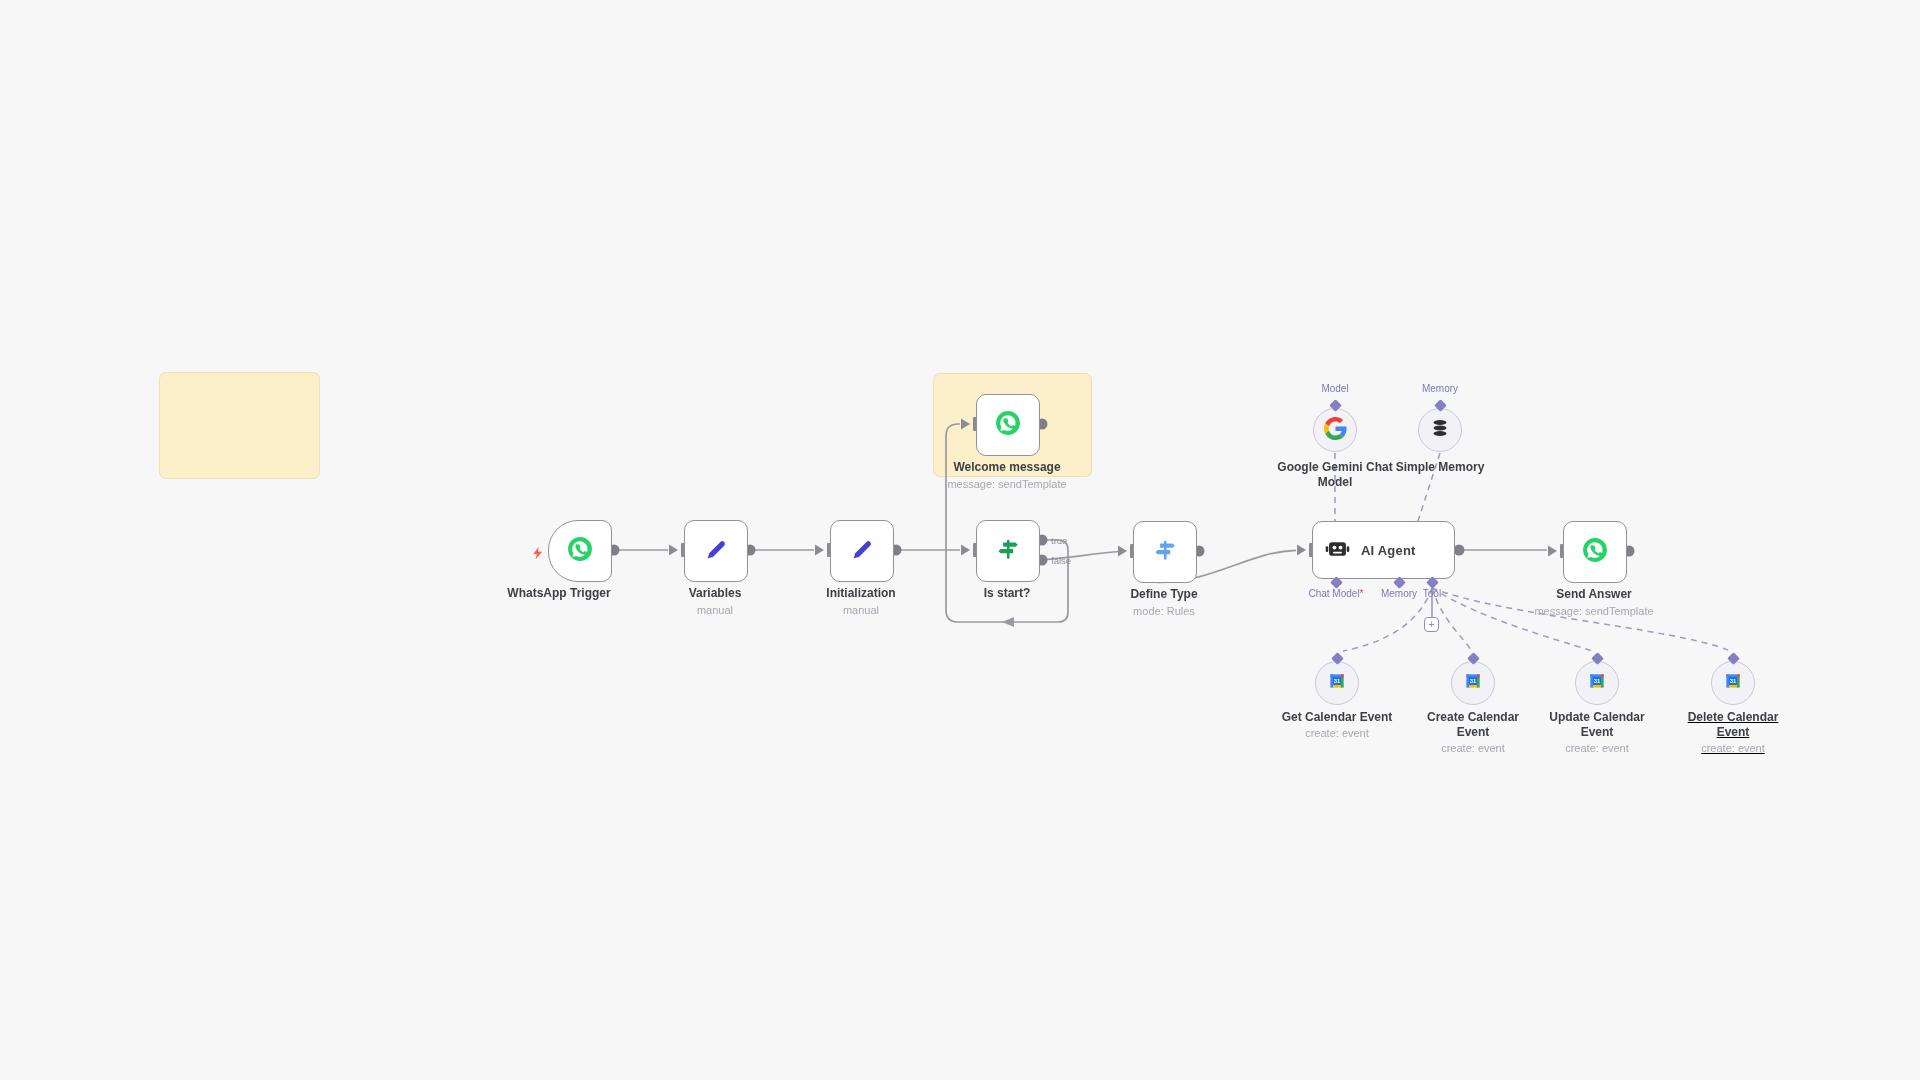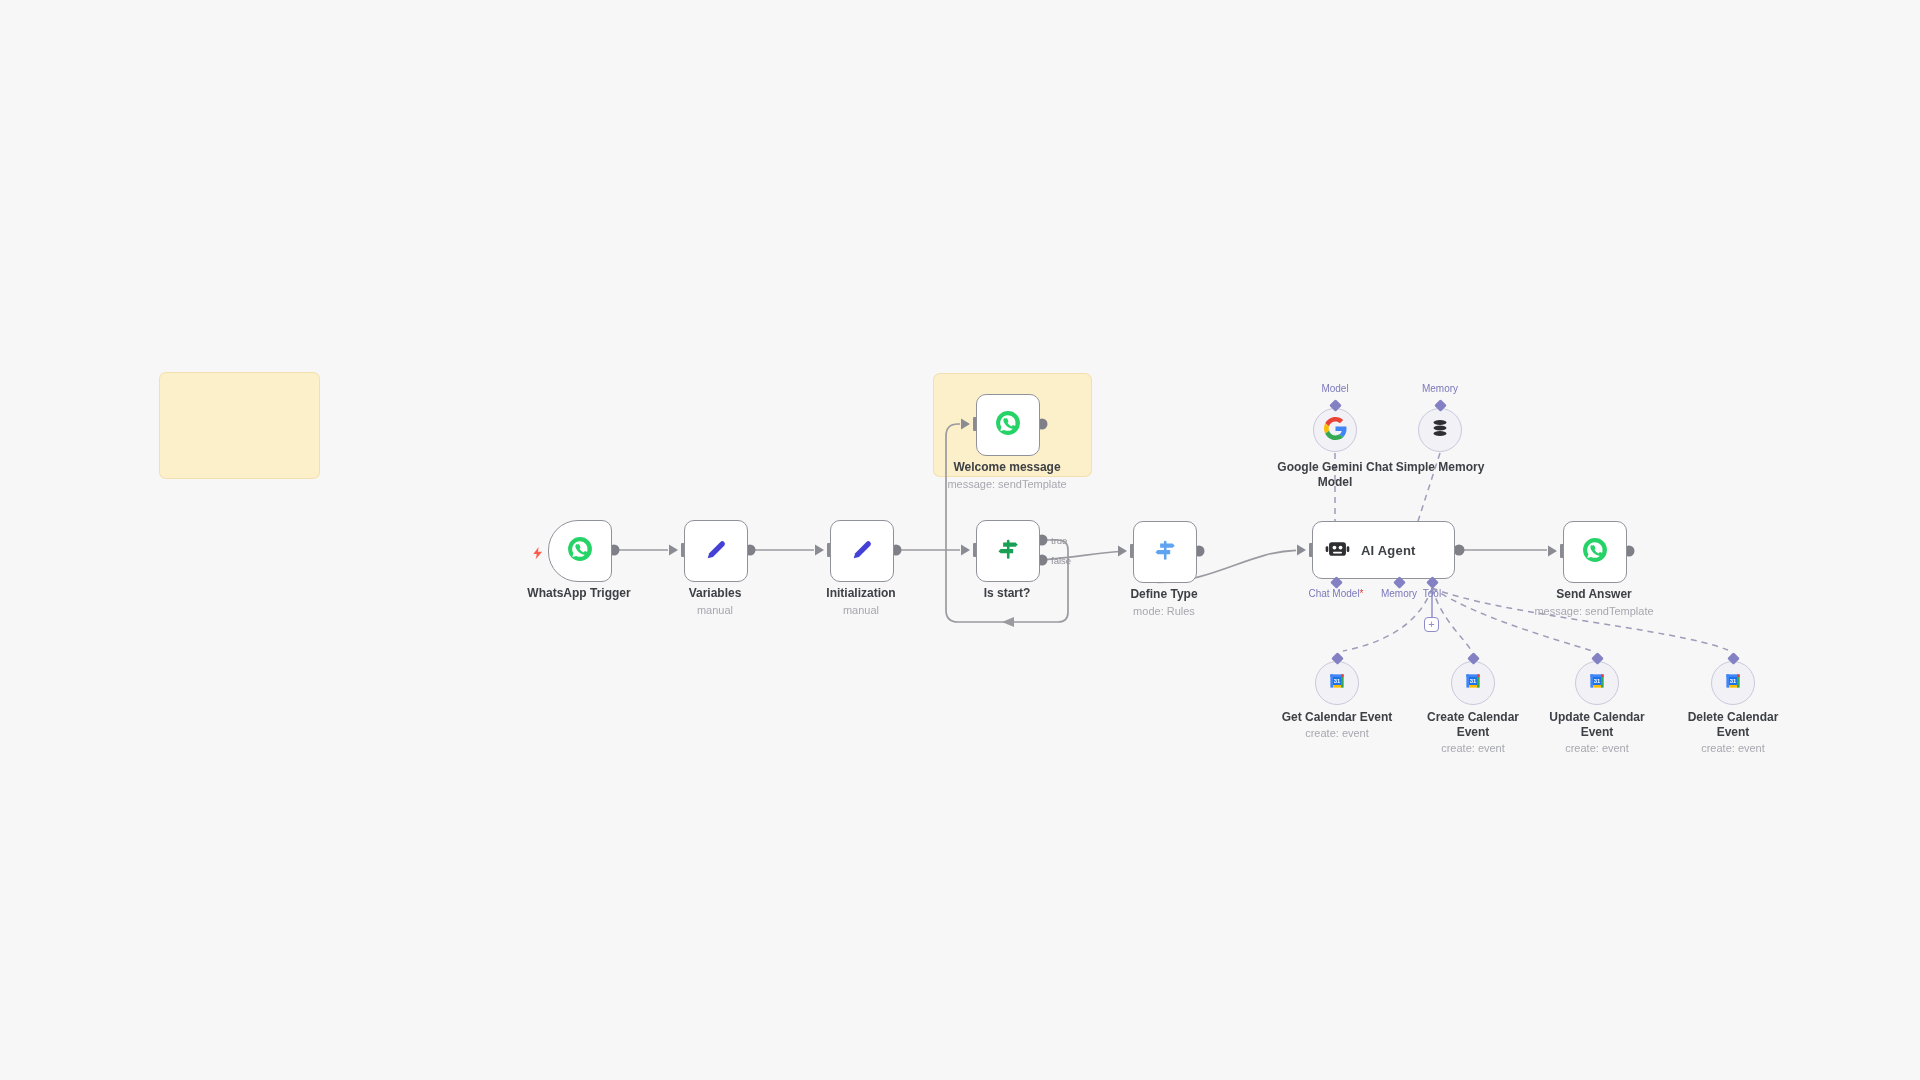--- a/index.html
+++ b/index.html
@@ -115,21 +115,21 @@
 
 <div class="node trigger" style="left:548px;top:520px;">
   <span>
     <svg width="26" height="26" viewBox="0 0 24 24">
         <circle cx="12" cy="12" r="11" fill="#25d366"></circle>
         <path d="M12 4.8a7.2 7.2 0 0 0-6.1 11l-1 3.5 3.6-.95A7.2 7.2 0 1 0 12 4.8z" fill="#fff"></path>
         <path d="M9.4 8.1c.2-.5.5-.5.7-.5l.6.01c.2 0 .5-.07.7.55.25.6.8 2 .9 2.1.07.15.1.3 0 .5-.4.8-.9.77-.6 1.3.95 1.6 1.9 2.2 3.3 2.9.25.1.4.1.5-.05.15-.15.6-.7.76-.94.16-.25.3-.2.5-.12.2.07 1.4.65 1.6.77.24.1.4.17.45.27.06.1.06.65-.15 1.3-.2.6-1.2 1.2-1.7 1.24-.44.04-1 .2-3.3-.7-2.8-1.1-4.6-4-4.7-4.2-.14-.2-1.2-1.5-1.2-2.9 0-1.35.7-2 .95-2.3z" fill="#25d366"></path>
       </svg>
   </span>
 </div>
-<div class="nlabel" style="left:494px;top:586px;">
+<div class="nlabel" style="left:474px;top:586px;">
   <div class="main">WhatsApp Trigger</div>
 </div>
 
 <div class="node" style="left:684px;top:520px;">
   <span>
     <svg width="25" height="25" viewBox="0 0 24 24">
         <path d="M3.5 20.5 L5 15.5 L15.8 4.7 A2.55 2.55 0 0 1 19.4 8.3 L8.6 19.1 Z" fill="#4540d6"></path>
       </svg>
   </span>
 </div>
@@ -329,16 +329,16 @@
         <rect x="4" y="4" width="16" height="3.2" fill="#4285F4"></rect>
         <rect x="4" y="4" width="3.2" height="16" fill="#4285F4"></rect>
         <rect x="16.8" y="4" width="3.2" height="3.2" fill="#EA4335"></rect>
         <rect x="16.8" y="7.2" width="3.2" height="12.8" fill="#34A853"></rect>
         <rect x="7.2" y="16.8" width="9.6" height="3.2" fill="#FBBC04"></rect>
         <rect x="7.2" y="7.2" width="9.6" height="9.6" fill="#1a73e8"></rect>
         <text x="12" y="14.7" text-anchor="middle" font-size="7" font-weight="bold" fill="#fff" font-family="Liberation Sans,sans-serif">31</text>
       </svg>
   </span>
 </div>
-<div class="cap" style="left:1673px;top:710px;">
+<div class="cap" style="left:1673px;top:710px;text-decoration:underline;">
   <div class="main">Delete Calendar Event</div>
   <div class="sub">create: event</div>
 </div>
 
 </body></html>

